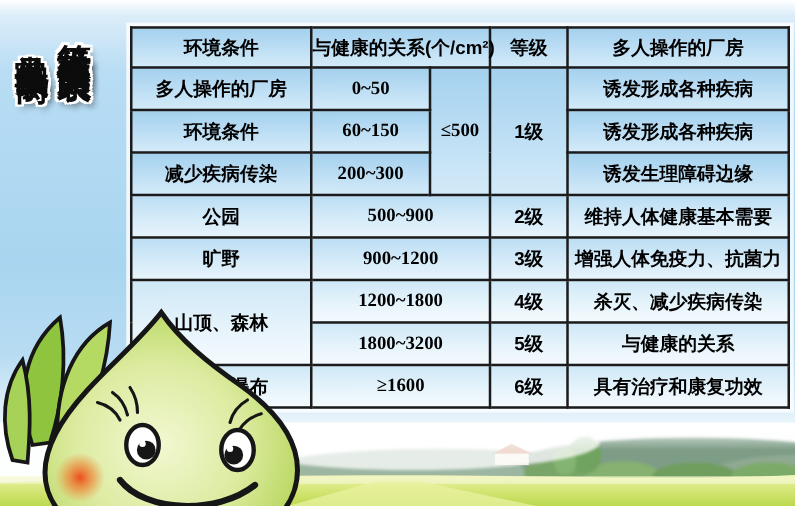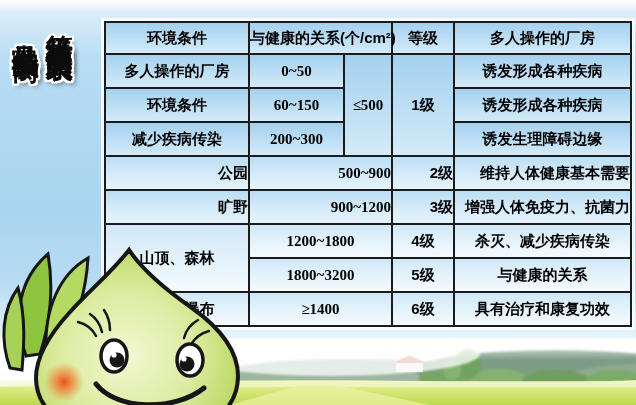--- a/index.html
+++ b/index.html
@@ -25,21 +25,21 @@
     border-collapse:collapse;table-layout:fixed;
     box-shadow:0 0 0 3px rgba(255,255,255,.8);
   }
   .ion-table th,.ion-table td{
     border:2px solid #1b1b1b;text-align:center;vertical-align:middle;padding:0;
     font-weight:bold;font-size:15px;color:#000;white-space:nowrap;overflow:visible;
   }
   .ion-table thead tr{height:32px;}
   .ion-table tbody tr{height:34px;}
   tr.tier-a th, tr.tier-a td{background:linear-gradient(180deg,#a4d1ee 0%,#c0e0f5 60%,#d3eaf8 100%);}
-  tr.tier-b td{background:linear-gradient(180deg,#bcdef4 0%,#d7ecf9 60%,#e6f3fb 100%);text-align:right;}
+  tr.tier-b td{background:linear-gradient(180deg,#bcdef4 0%,#d7ecf9 60%,#e6f3fb 100%);}
   tr.tier-c td{background:linear-gradient(180deg,#cfe8f7 0%,#e7f4fb 60%,#f4fafe 100%);}
   .num{font-family:"Liberation Serif",serif;font-weight:normal;font-size:18px;}
   .grade-cell{font-size:16px;margin-top:12px;}
   
   .landscape{position:absolute;left:0;top:338px;width:636px;height:67px;z-index:1;}
   .mascot{position:absolute;left:-2px;top:244px;width:252px;height:161px;z-index:4;}
 </style>
 </head>
 <body>
 
@@ -170,20 +170,20 @@
         <td class="grade-cell">4级</td>
         <td>杀灭、减少疾病传染</td>
       </tr>
       <tr class="tier-c">
         <td class="num" colspan="2">1800~3200</td>
         <td class="grade-cell">5级</td>
         <td>与健康的关系</td>
       </tr>
       <tr class="tier-c">
         <td>森林、瀑布</td>
-        <td class="num" colspan="2">≥1400</td>
+        <td class="num" colspan="2">≥1600</td>
         <td class="grade-cell">6级</td>
         <td>具有治疗和康复功效</td>
       </tr>
     </tbody>
   </table>
 
 </div>
 
 </body></html>

